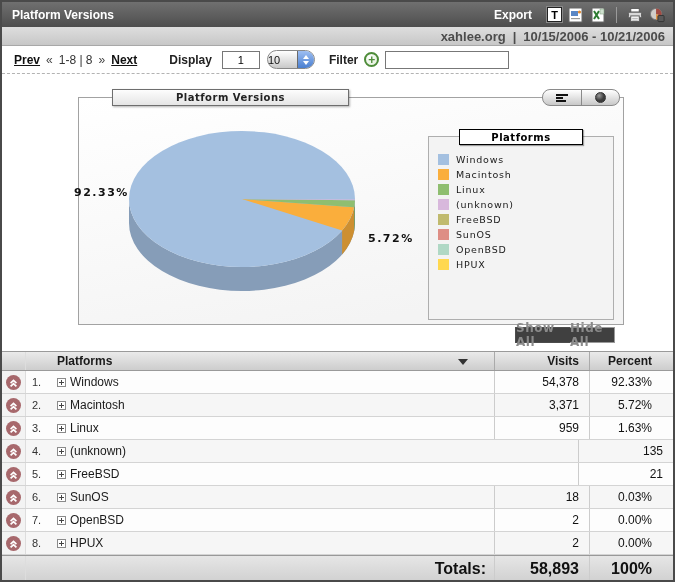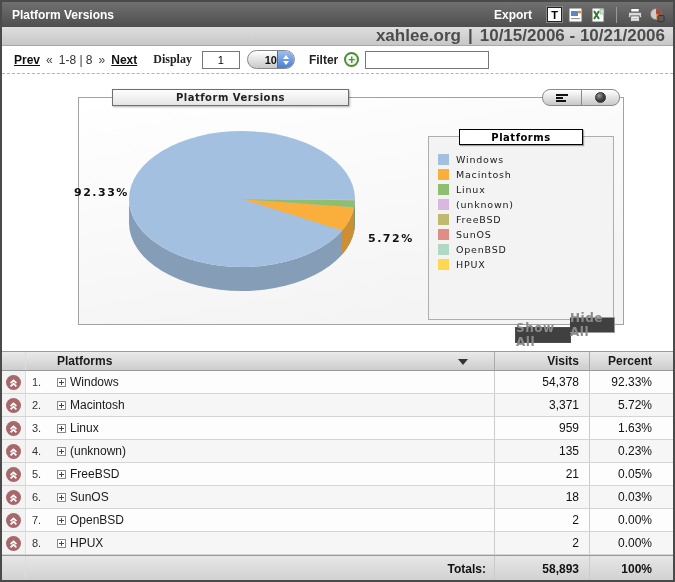--- a/index.html
+++ b/index.html
@@ -11,32 +11,32 @@
   .titlebar { height:25px; background:linear-gradient(#707070,#4e4e4e); display:flex; align-items:center; padding:0 8px 0 10px; }
   .titlebar .title { color:#fff; font-weight:bold; font-size:12px; }
   .titlebar .spacer { flex:1; }
   .export-label { color:#fff; font-weight:bold; font-size:12px; margin-right:15px; }
   .tb-icons { display:flex; align-items:center; gap:6px; }
   .ico { width:16px; height:16px; display:inline-flex; align-items:center; justify-content:center; }
   .icoT { width:15px; height:15px; background:#fff; border:1px solid #222; color:#000; font-weight:bold; font-size:11px; display:inline-flex; align-items:center; justify-content:center; box-shadow:0 0 0 1px #888; }
   .tb-divider { width:1px; height:16px; background:#9a9a9a; margin:0 4px; }
 
   
-  .datebar { height:19px; background:linear-gradient(#dedede,#c7c7c7); border-bottom:1px solid #a8a8a8; display:flex; align-items:center; justify-content:flex-end; padding-right:8px; font-size:17px; font-weight:bold; color:#4c4c4c; gap:7px; }
+  .datebar { height:19px; background:linear-gradient(#dedede,#c7c7c7); border-bottom:1px solid #a8a8a8; display:flex; align-items:center; justify-content:flex-end; padding-right:8px; font-size:13px; font-weight:bold; color:#4c4c4c; gap:7px; }
 
   
   .navbar { height:28px; background:#fff; border-bottom:1px dashed #b3b3b3; display:flex; align-items:center; padding-left:12px; font-size:12px; color:#333; }
   .navlink { font-weight:bold; color:#111; text-decoration:underline; cursor:pointer; }
   .nav-arrows { margin:0 6px; color:#444; font-size:12px; }
   .nav-range { color:#333; }
   .lbl { font-weight:bold; color:#222; }
-  .display-lbl { margin-left:16px; margin-right:10px;font-family:Liberation Serif, serif; }
+  .display-lbl { margin-left:32px; margin-right:10px; }
   .pg-input { width:38px; height:18px; border:1px solid #777; text-align:center; font-size:11px; font-family:"Liberation Sans",sans-serif; }
   .stepper { margin-left:7px; width:48px; height:19px; border:1px solid #888; border-radius:10px; background:linear-gradient(#fff,#c9c9c9); display:flex; align-items:center; overflow:hidden; cursor:pointer; }
-  .stepper .val { flex:1; text-align:right; font-size:11px; color:#111;font-weight:bold; }
+  .stepper .val { flex:1; text-align:left; font-size:11px; color:#111; }
   .stepper .cap { width:17px; height:100%; background:linear-gradient(#9dbef2,#4a7fd0); border-left:1px solid #6b6b6b; display:flex; flex-direction:column; align-items:center; justify-content:center; gap:2px; }
   .tri-up { width:0; height:0; border-left:3px solid transparent; border-right:3px solid transparent; border-bottom:4px solid #fff; }
   .tri-dn { width:0; height:0; border-left:3px solid transparent; border-right:3px solid transparent; border-top:4px solid #fff; }
   .filter-lbl { margin-left:14px; margin-right:6px; }
   .plus-ico { width:15px; height:15px; border-radius:50%; border:2px solid #4e8c3a; color:#4e8c3a; font-weight:bold; font-size:12px; line-height:10px; display:inline-flex; align-items:center; justify-content:center; background:radial-gradient(circle at 35% 30%, #fff, #dfeed6); cursor:pointer; }
   .filter-input { margin-left:6px; width:124px; height:18px; border:1px solid #777; font-size:11px; padding:0 3px; font-family:"Liberation Sans",sans-serif; }
 
   
   .chartsection { position:relative; height:277px; background:#fff; }
   .chart-panel { position:absolute; left:76px; top:23px; width:546px; height:228px; border:1px solid #a2a2a2; background:linear-gradient(170deg,#ffffff 0%,#f4f4f4 85%); }
@@ -54,29 +54,29 @@
   .pl-mac { left:366px; top:158px; }
 
   .legend-box { position:absolute; left:426px; top:62px; width:186px; height:184px; background:#f3f3f3; border:1px solid #aeaeae; padding:15px 0 0 9px; }
   .legend-tab { position:absolute; left:457px; top:55px; width:124px; height:16px; background:#fff; border:1px solid #000; box-shadow:1px 1px 1px rgba(0,0,0,.35); display:flex; align-items:center; justify-content:center; font-family:"DejaVu Sans",sans-serif; font-size:10px; font-weight:bold; color:#000; letter-spacing:.5px; }
   .legend-item { display:flex; align-items:center; height:15px; cursor:pointer; }
   .swatch { width:11px; height:11px; margin-right:7px; display:inline-block; }
   .legend-label { font-family:"DejaVu Sans",sans-serif; font-size:9.5px; color:#1a1a1a; letter-spacing:.8px; }
 
   .chart-btn { position:absolute; height:16px; background:#404040; display:flex; align-items:center; justify-content:center; font-family:"DejaVu Sans",sans-serif; font-size:12px; font-weight:bold; color:#8a8a8a; letter-spacing:.5px; cursor:pointer; }
   .btn-showall { left:513px; top:253px; width:56px; border:1px solid #4c4c4c; }
-  .btn-hideall { left:568px; top:243px; width:45px; border:1px solid #9a9a9a; border-left:none; }
+  .btn-hideall { left:568px; top:253px; width:45px; border:1px solid #9a9a9a; border-left:none; }
 
   
   .table { width:100%; }
   .trow { display:flex; align-items:stretch; }
   .thead { height:20px; background:linear-gradient(#eaeaea,#cdcdcd); border-top:1px solid #9a9a9a; border-bottom:1px solid #9a9a9a; font-weight:bold; font-size:12px; color:#1a1a1a; }
   .drow { height:23px; border-bottom:1px solid #d4d4d4; font-size:12px; color:#111; background:#fdfdfd; }
   .drow.alt { background:#f6f6f6; }
-  .trow-totals { height:27px; background:linear-gradient(#e6e6e6,#d0d0d0); border-top:1px solid #999; font-weight:bold; font-size:12px; color:#111; }
+  .trow-totals { height:27px; background:linear-gradient(#e6e6e6,#d0d0d0); border-top:1px solid #999; font-weight:bold; font-size:16px; color:#111; }
   .c-strip { width:24px; border-right:1px solid #ddd; display:flex; align-items:center; justify-content:center; flex:none; }
   .drow .c-strip { background:#f3f3f3; }
   .c-rank { width:26px; flex:none; display:flex; align-items:center; padding-left:6px; font-size:11px; color:#333; }
   .c-name { flex:1; display:flex; align-items:center; padding-left:5px; position:relative; gap:4px; }
   .c-visits { width:95px; flex:none; border-left:1px solid #ccc; display:flex; align-items:center; justify-content:flex-end; padding-right:10px; }
   .c-percent { width:84px; flex:none; border-left:1px solid #ccc; display:flex; align-items:center; justify-content:flex-end; padding-right:21px; }
   .thead .c-visits, .thead .c-percent { border-left:1px solid #aaa; }
   .sort-ico { position:absolute; right:26px; top:7px; width:0; height:0; border-left:5px solid transparent; border-right:5px solid transparent; border-top:6px solid #333; cursor:pointer; }
   .rank-circle { width:15px; height:15px; cursor:pointer; }
   .expander { width:9px; height:9px; border:1px solid #8a8a8a; background:#fff; position:relative; flex:none; cursor:pointer; }
@@ -290,36 +290,34 @@
             <circle cx="7.5" cy="7.5" r="7.5" fill="#A7686C"></circle>
             <path d="M4.6 8.2 L7.5 5.4 L10.4 8.2 M4.6 11.4 L7.5 8.6 L10.4 11.4" stroke="#fff" stroke-width="1.7" fill="none"></path>
           </svg>
         </div>
       <div class="c-rank">4.</div>
       <div class="c-name">
           <span class="expander"></span>
           <span class="nm">(unknown)</span>
         </div>
       <div class="c-visits">135</div>
-      <div class="c-percent">0.23%</div>
     </div>
     <div class="trow drow">
       <div class="c-strip">
           <svg class="rank-circle" viewBox="0 0 15 15">
             <circle cx="7.5" cy="7.5" r="7.5" fill="#A7686C"></circle>
             <path d="M4.6 8.2 L7.5 5.4 L10.4 8.2 M4.6 11.4 L7.5 8.6 L10.4 11.4" stroke="#fff" stroke-width="1.7" fill="none"></path>
           </svg>
         </div>
       <div class="c-rank">5.</div>
       <div class="c-name">
           <span class="expander"></span>
           <span class="nm">FreeBSD</span>
         </div>
       <div class="c-visits">21</div>
-      <div class="c-percent">0.05%</div>
     </div>
     <div class="trow drow alt">
       <div class="c-strip">
           <svg class="rank-circle" viewBox="0 0 15 15">
             <circle cx="7.5" cy="7.5" r="7.5" fill="#A7686C"></circle>
             <path d="M4.6 8.2 L7.5 5.4 L10.4 8.2 M4.6 11.4 L7.5 8.6 L10.4 11.4" stroke="#fff" stroke-width="1.7" fill="none"></path>
           </svg>
         </div>
       <div class="c-rank">6.</div>
       <div class="c-name">

